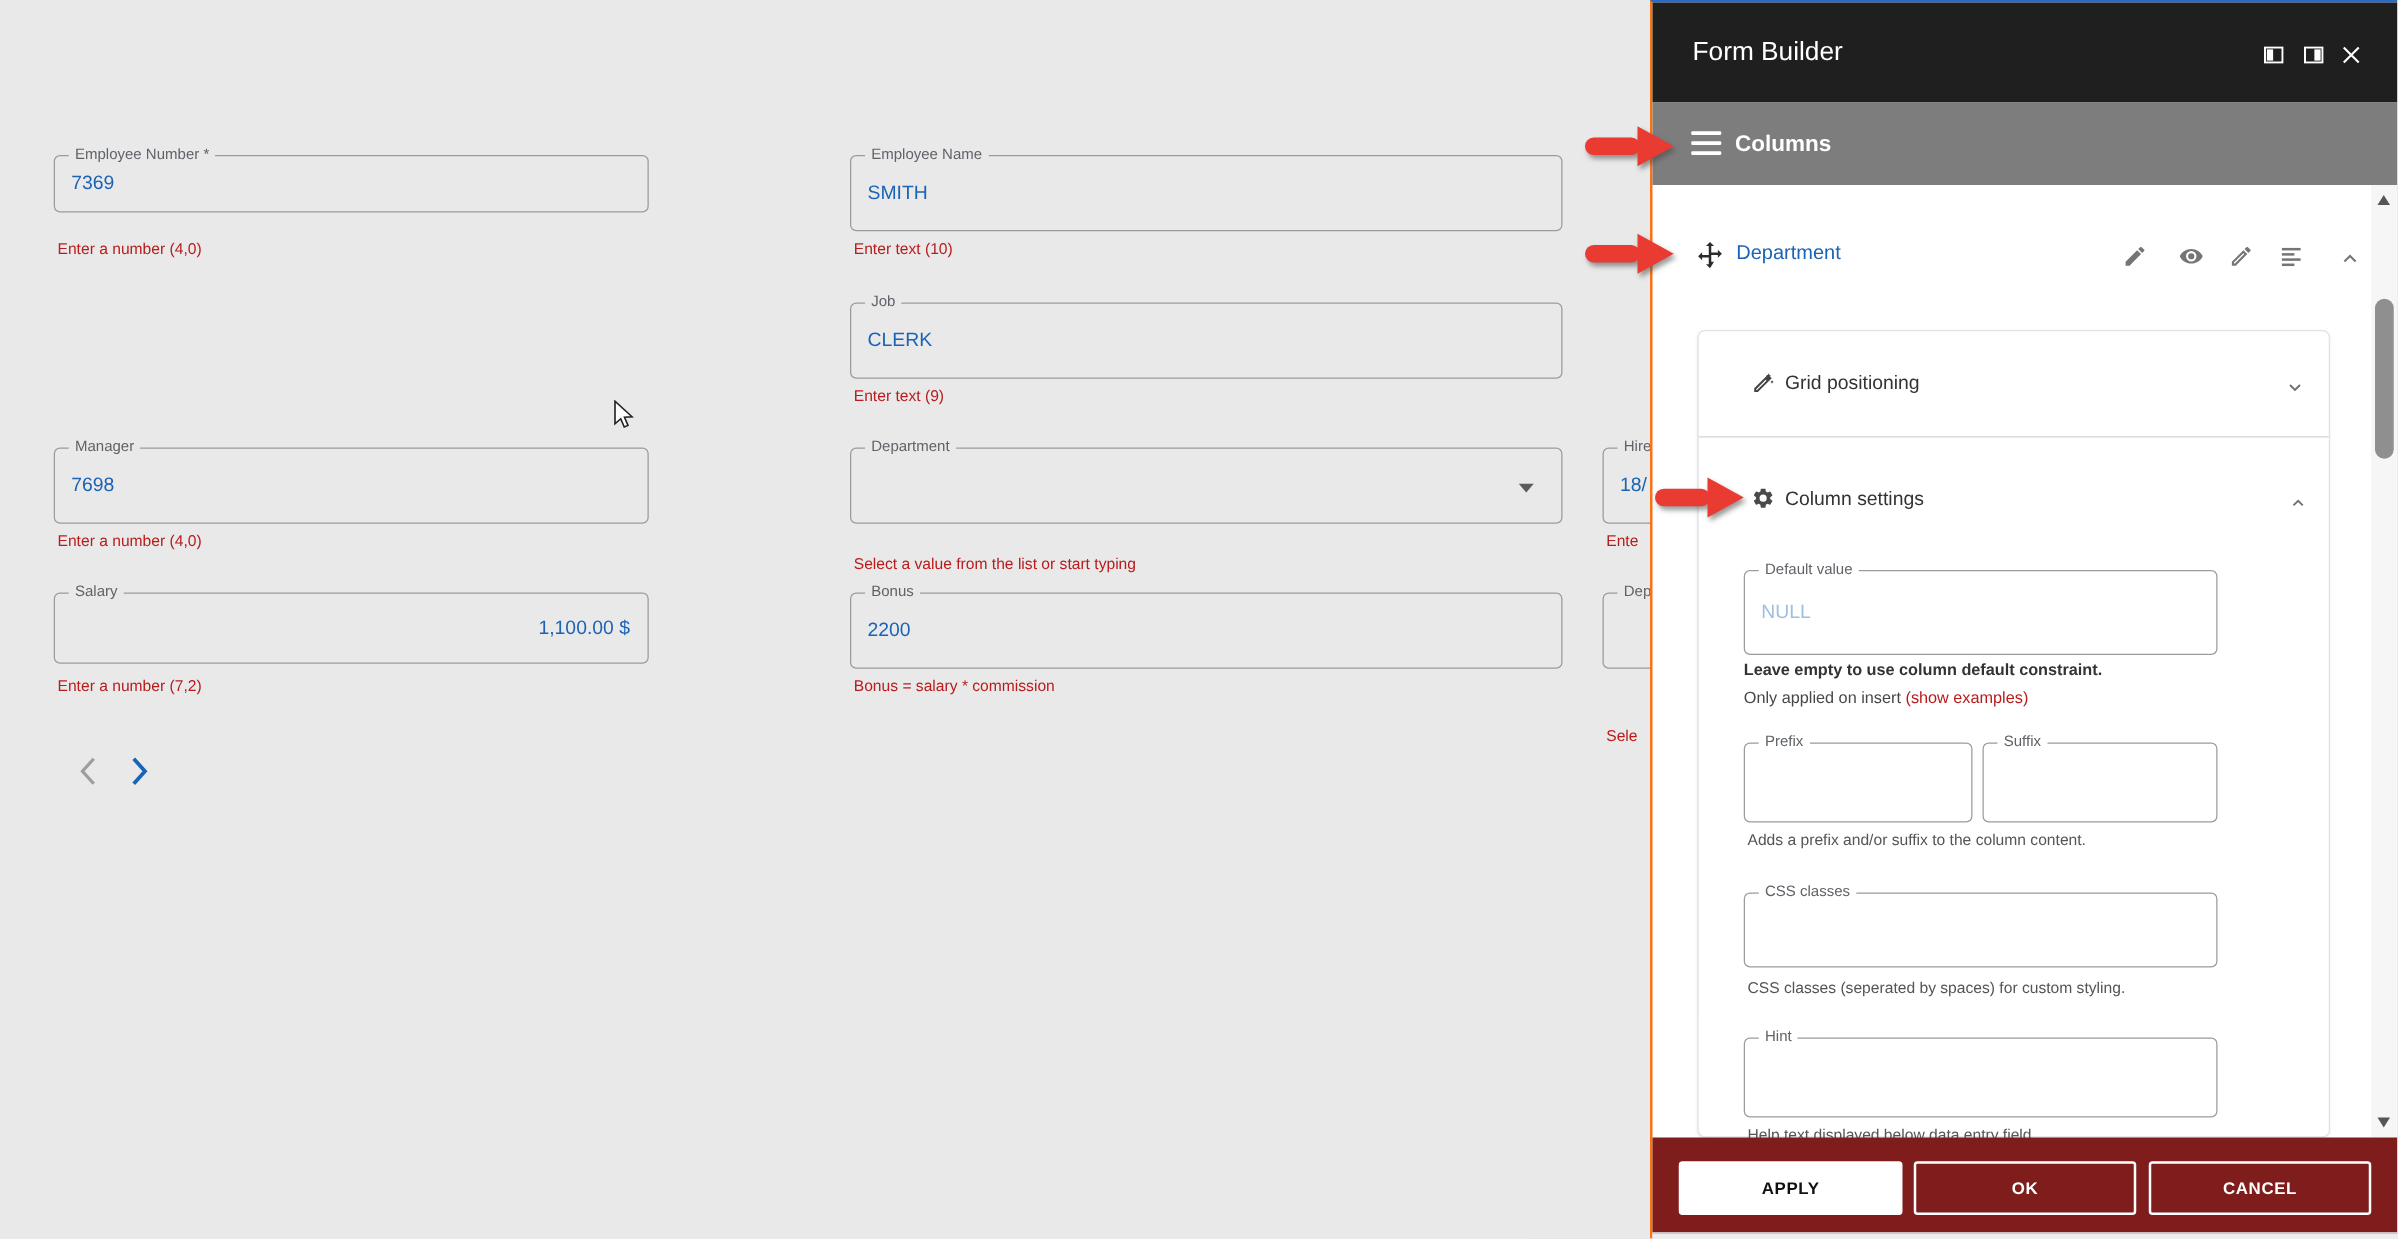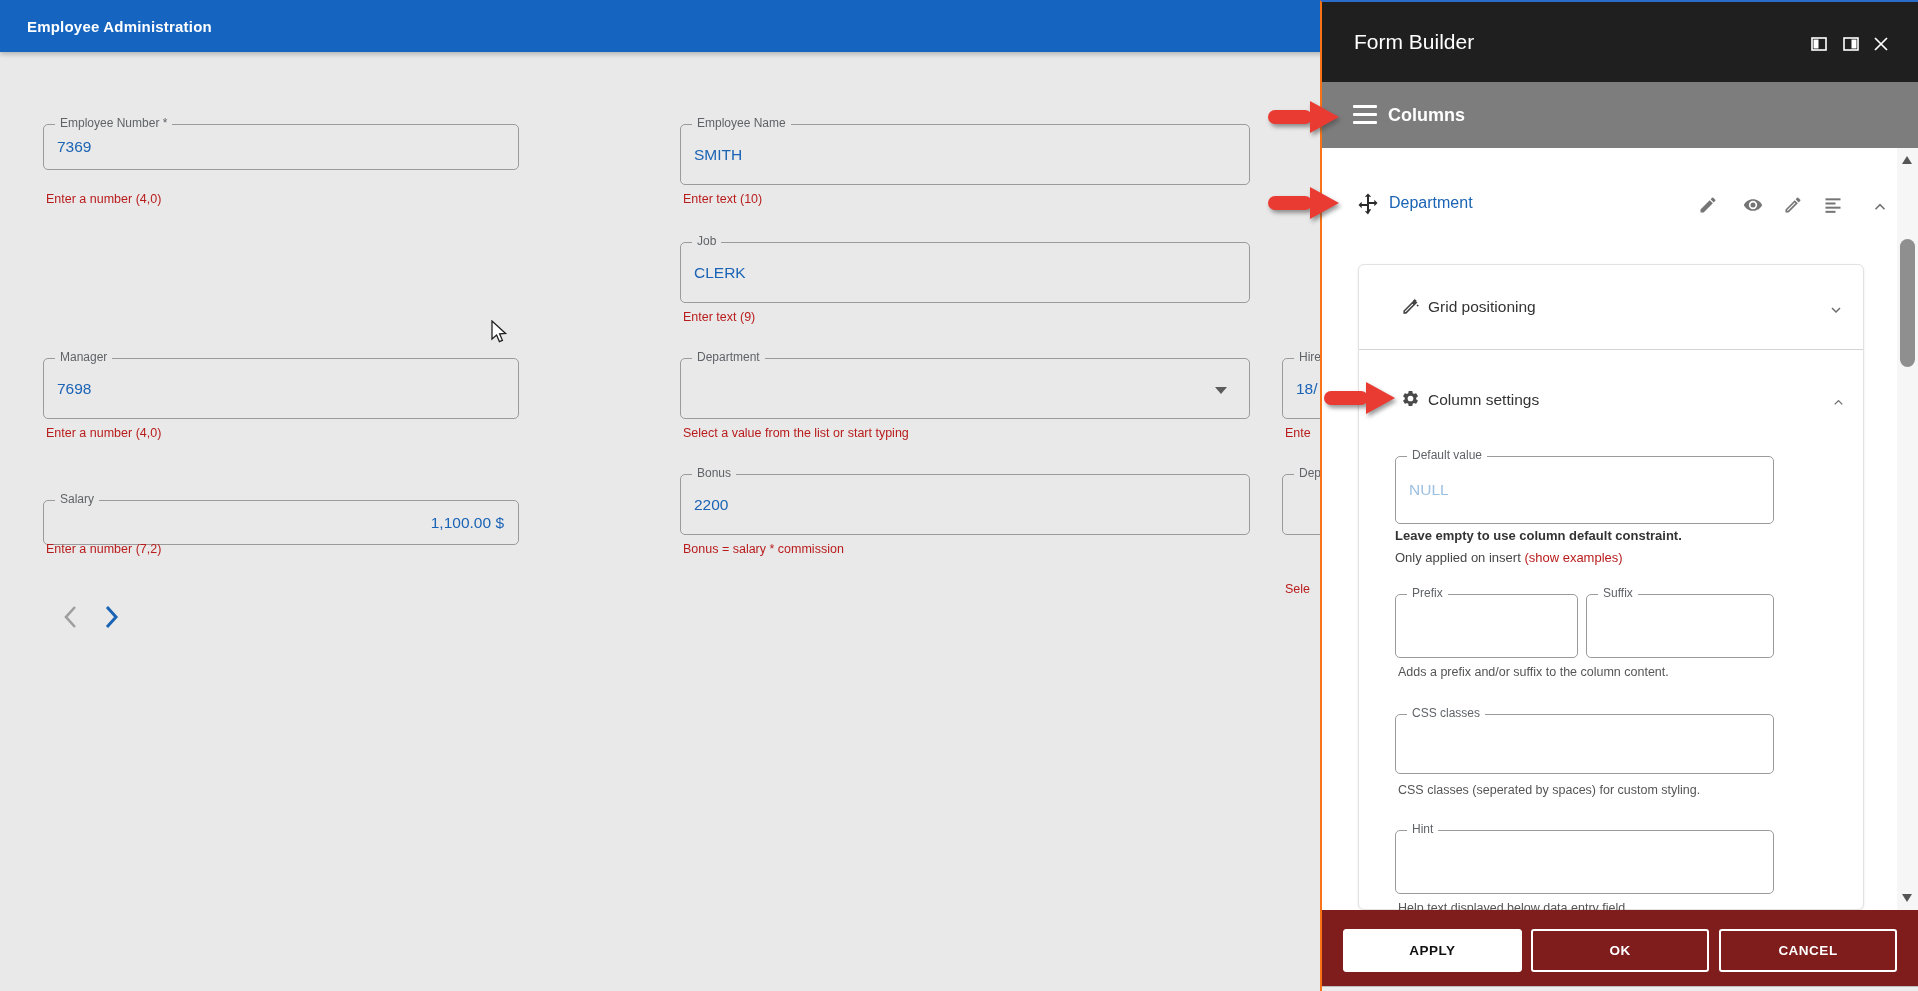--- a/index.html
+++ b/index.html
@@ -77,23 +77,20 @@
   
   .red-arrow { position:absolute; z-index:20; filter:drop-shadow(2px 3px 2px rgba(70,70,70,.55)); }
 
   .cursor { position:absolute; z-index:30; }
 </style>
 </head>
 <body>
 
 <div id="screen">
 
-  <header class="appbar">
-    <span class="appbar-title">Employee Administration</span>
-  </header>
 
   <div class="ofield" style="left:43px;top:124px;width:476px;height:46px;">
     <span class="olabel">Employee Number *</span>
     <span class="oval">7369</span>
   </div>
   <div class="helper" style="left:46px;top:192px;">Enter a number (4,0)</div>
 
   <div class="ofield" style="left:680px;top:124px;width:570px;height:61px;">
     <span class="olabel">Employee Name</span>
     <span class="oval">SMITH</span>
@@ -110,29 +107,29 @@
     <span class="olabel">Manager</span>
     <span class="oval">7698</span>
   </div>
   <div class="helper" style="left:46px;top:426px;">Enter a number (4,0)</div>
 
   <div class="ofield" style="left:680px;top:358px;width:570px;height:61px;">
     <span class="olabel">Department</span>
     <span class="oval"></span>
     <span class="caret-down"></span>
   </div>
-  <div class="helper" style="left:683px;top:426px;">Select a value from the list or start typing</div>
+  <div class="helper" style="left:683px;top:444px;">Select a value from the list or start typing</div>
 
   <div class="ofield" style="left:1282px;top:358px;width:476px;height:61px;">
     <span class="olabel">Hire</span>
     <span class="oval">18/</span>
   </div>
   <div class="helper" style="left:1285px;top:426px;">Ente</div>
 
-  <div class="ofield" style="left:43px;top:500px;width:476px;height:45px;">
+  <div class="ofield" style="left:43px;top:474px;width:476px;height:57px;">
     <span class="olabel">Salary</span>
     <span class="oval right">1,100.00 $</span>
   </div>
   <div class="helper" style="left:46px;top:542px;">Enter a number (7,2)</div>
 
   <div class="ofield" style="left:680px;top:474px;width:570px;height:61px;">
     <span class="olabel">Bonus</span>
     <span class="oval">2200</span>
   </div>
   <div class="helper" style="left:683px;top:542px;">Bonus = salary * commission</div>

